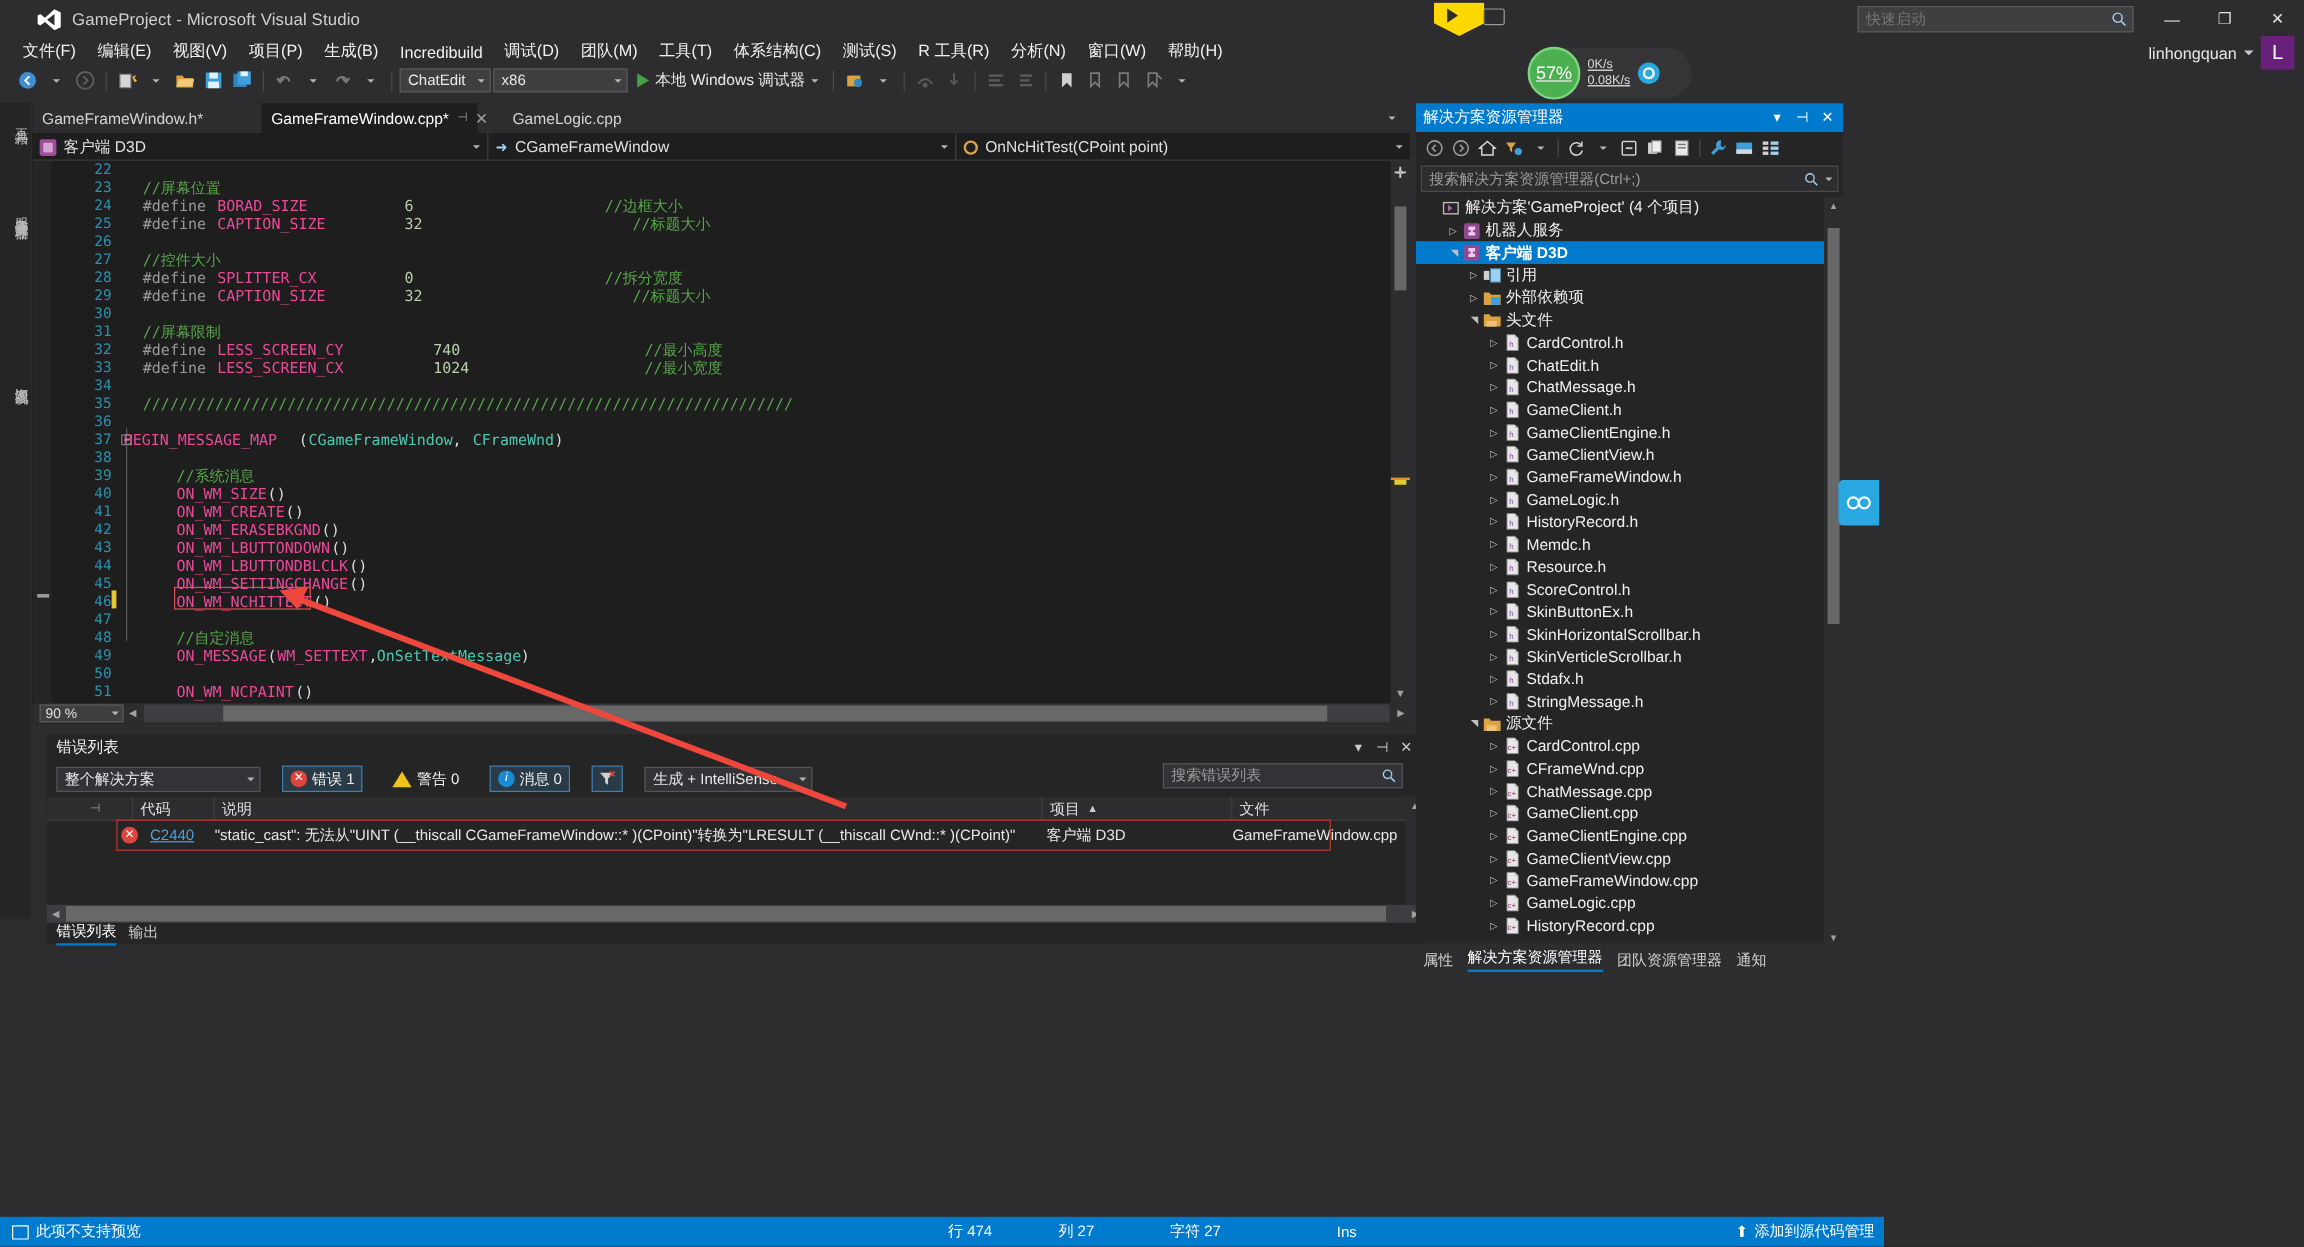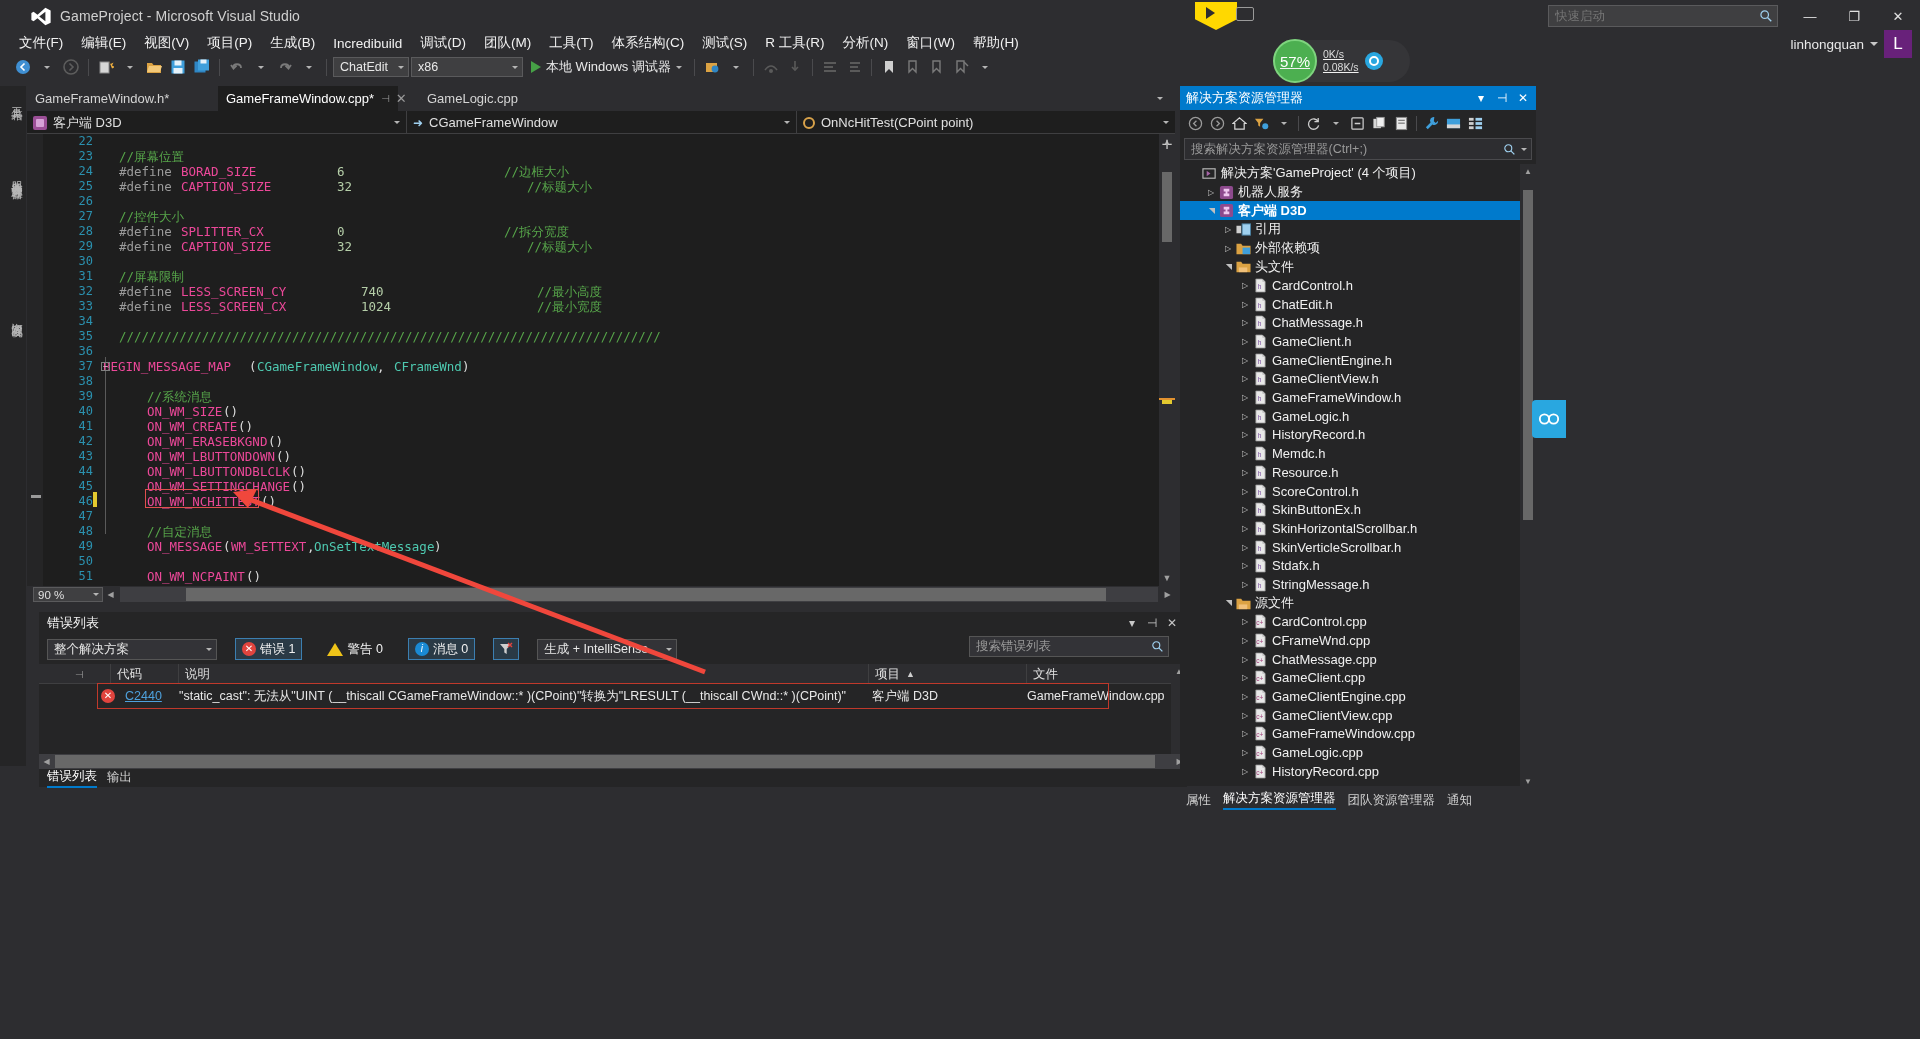--- a/index.html
+++ b/index.html
@@ -962,13 +962,27 @@
       <circle cx="7" cy="9" r="5" fill="none" stroke="#fff" stroke-width="2"></circle>
       <circle cx="17" cy="9" r="5" fill="none" stroke="#fff" stroke-width="2"></circle>
     </svg>
   </div>
 
   <svg class="arrow-svg">
     <line x1="705" y1="672" x2="243" y2="497" stroke="#f0473c" stroke-width="5"></line>
     <polygon points="233,492 257,489 248,508" fill="#f0473c"></polygon>
   </svg>
 
+  <div class="statusbar">
+    <div class="sb-left">
+      <span class="sbpage"></span>
+      <span>此项不支持预览</span>
+    </div>
+    <span class="sb-pos">行 474</span>
+    <span class="sb-col">列 27</span>
+    <span class="sb-char">字符 27</span>
+    <span class="sb-ins">Ins</span>
+    <span class="sb-right">
+      <span style="font-size:13px">⬆</span>
+      <span>添加到源代码管理</span>
+    </span>
+  </div>
 </div>
 
 </body></html>

